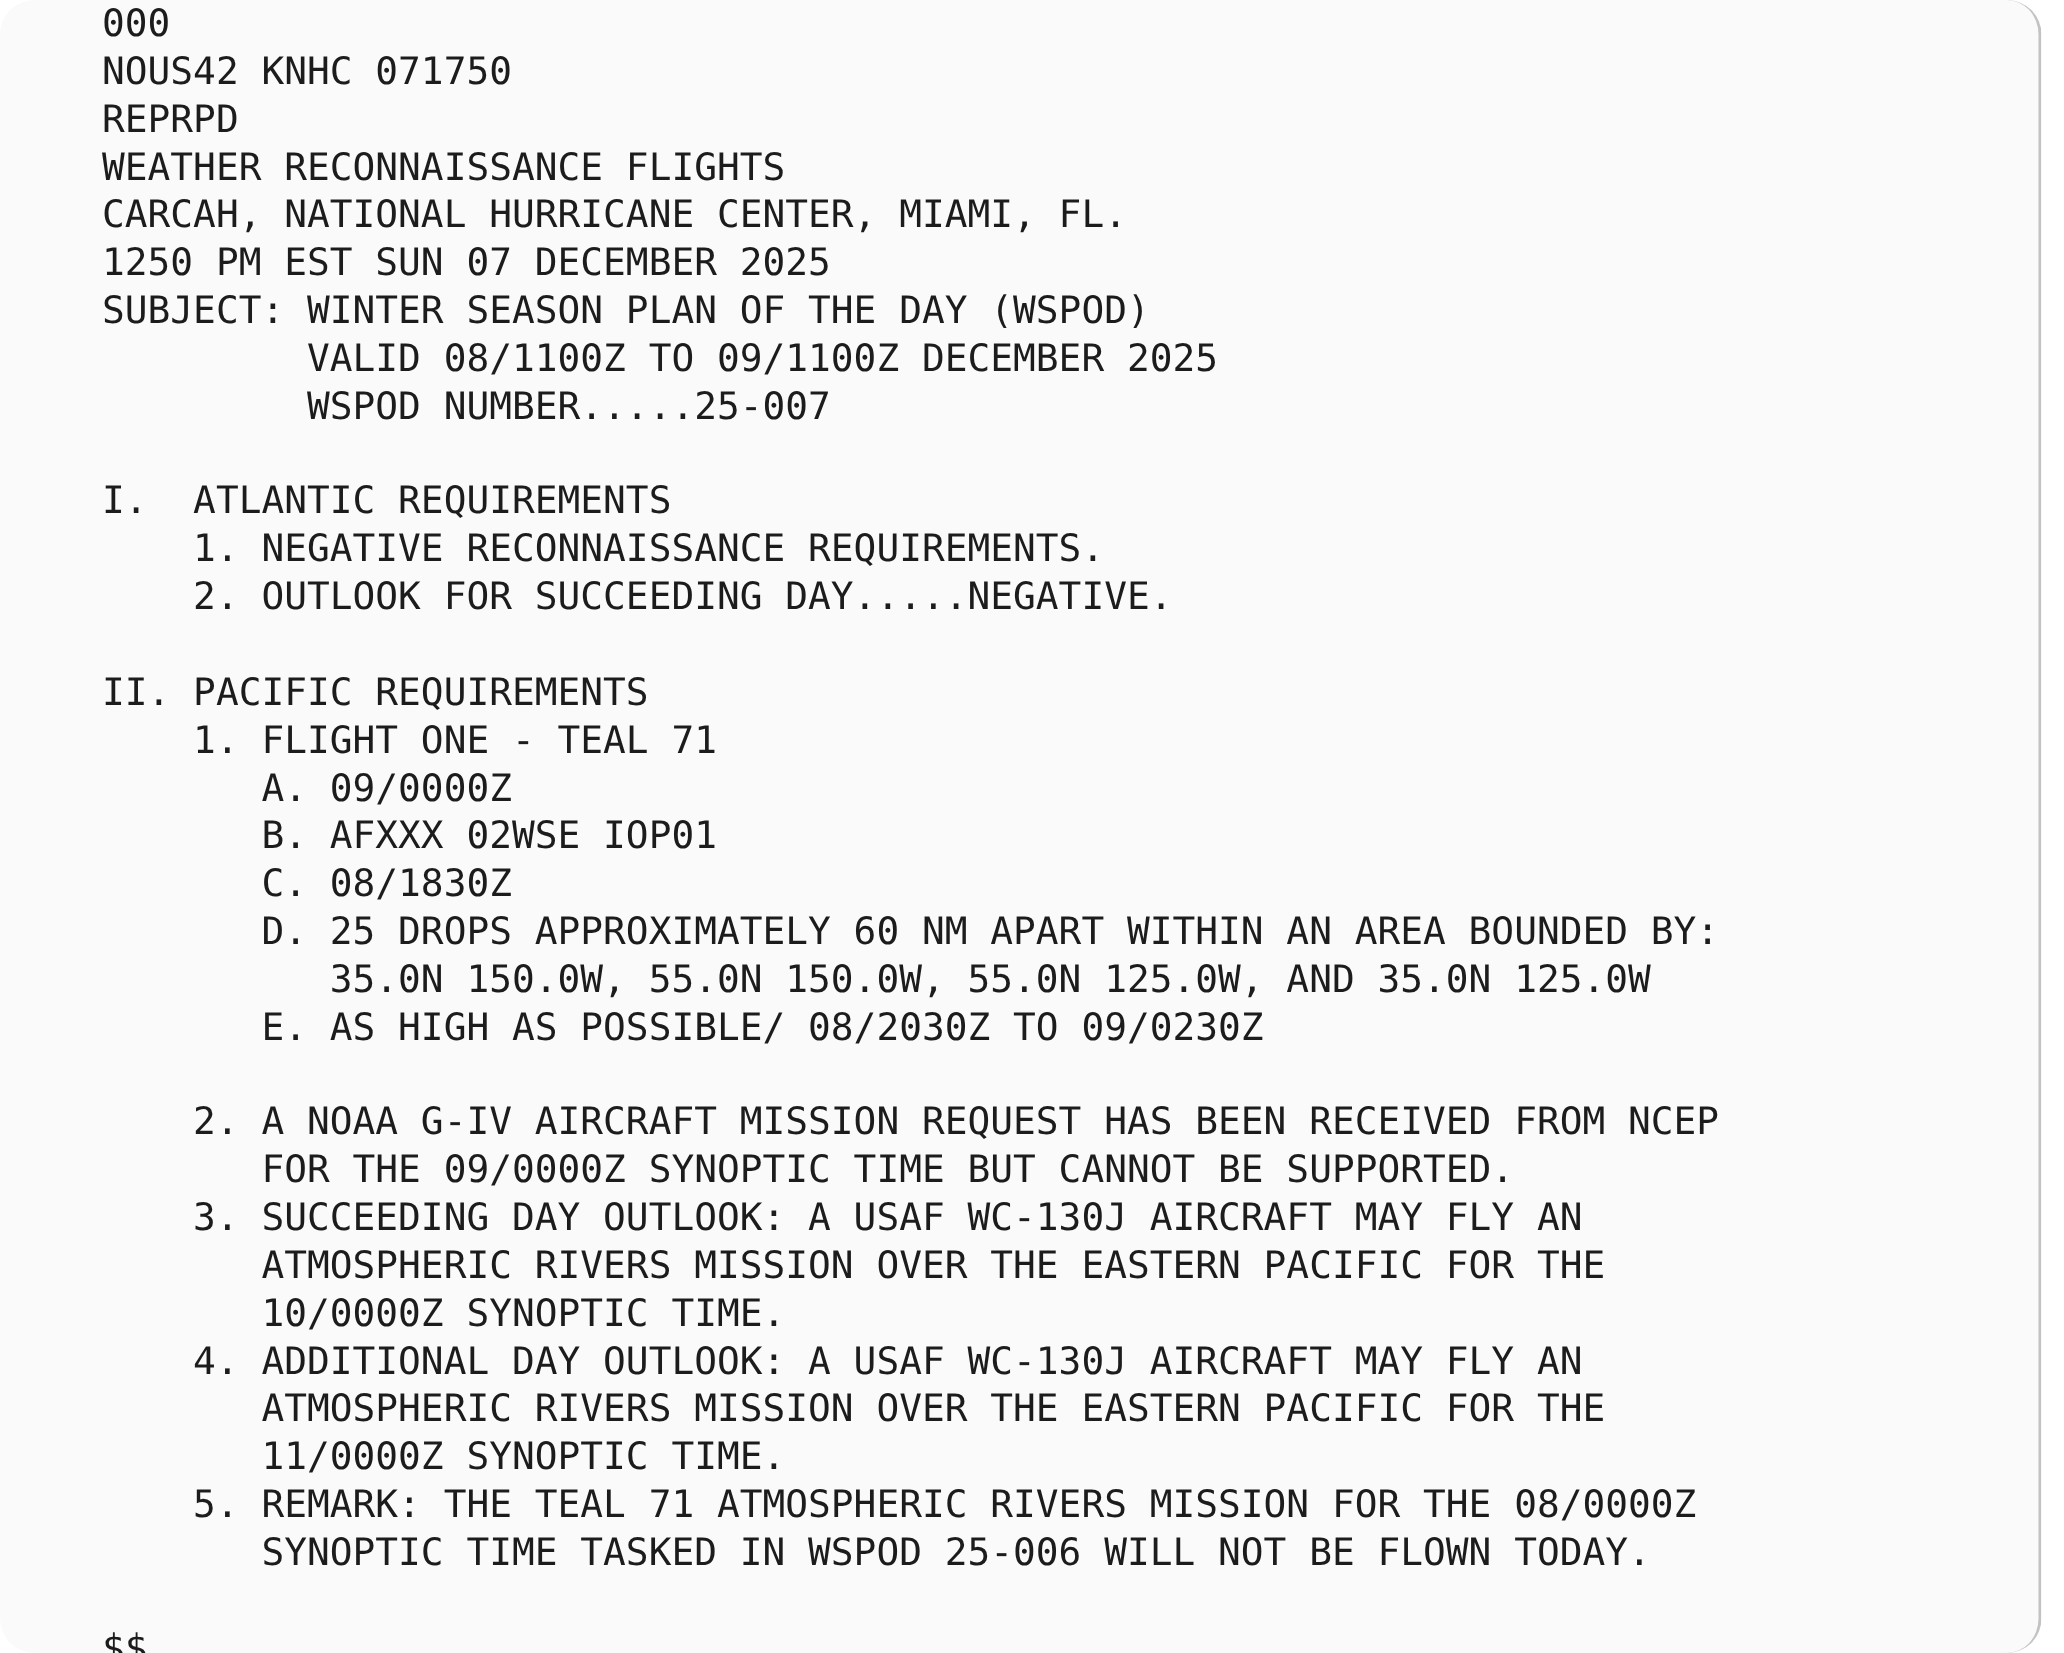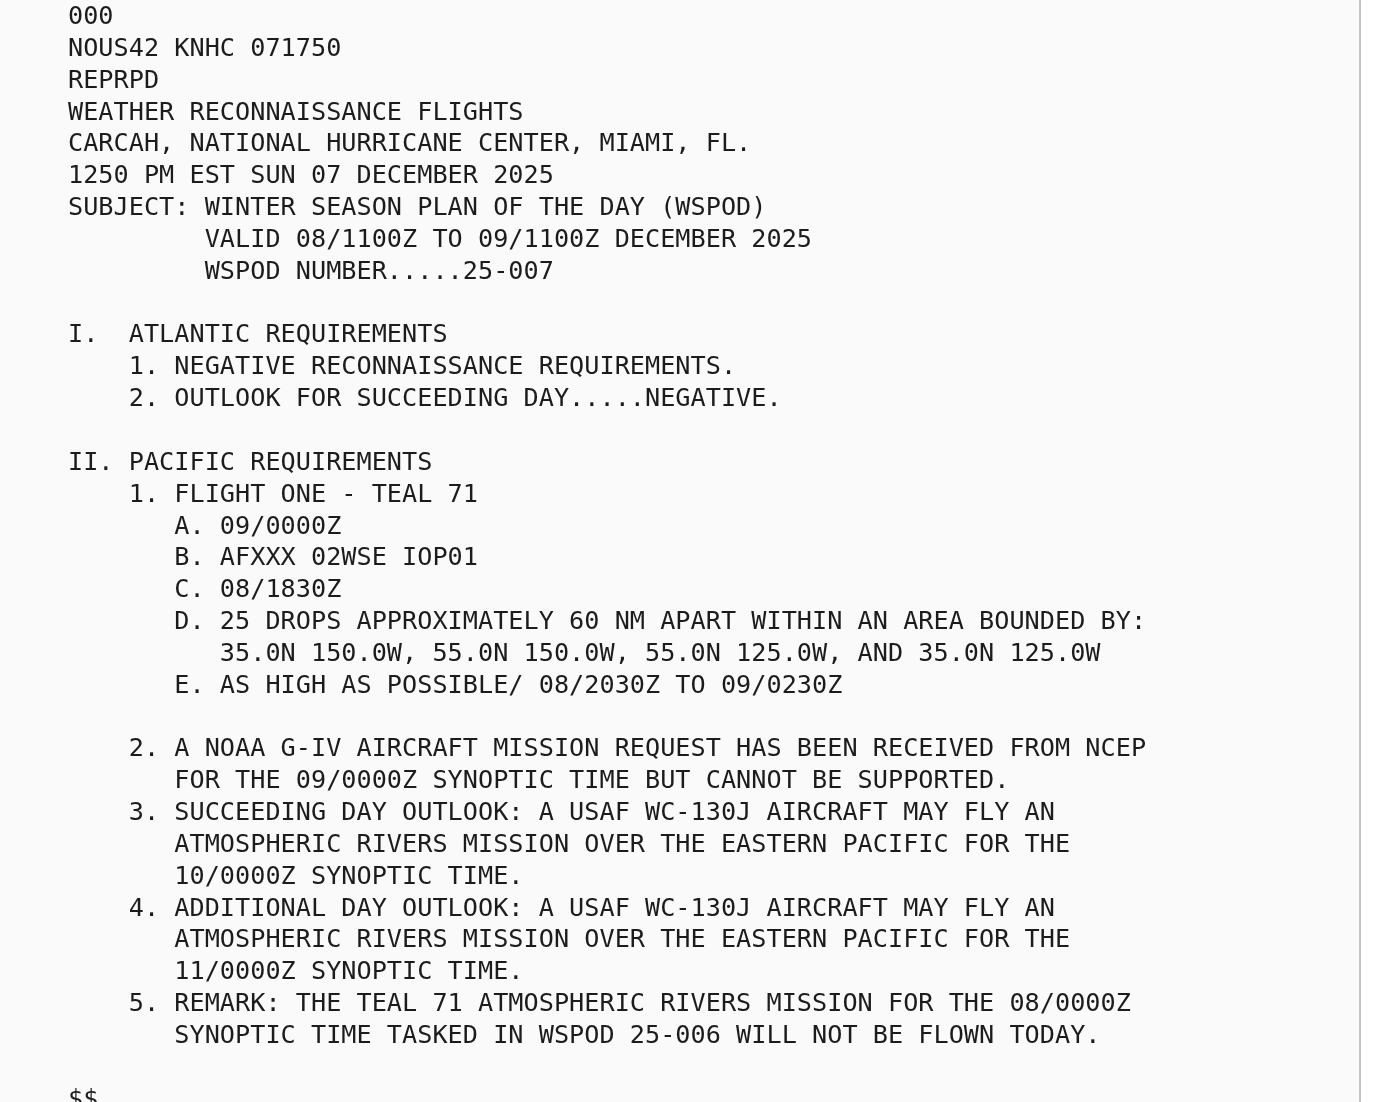--- a/index.html
+++ b/index.html
@@ -50,17 +50,17 @@
     white-space: pre;
     min-height: 31.85px;
   }
   .prod-line.blank {
     height: 31.85px;
   }
 </style>
 </head>
 <body>
 
-<div id="bulletin-viewport" style="background: rgb(250, 250, 250); border-right-color: rgb(195, 195, 195);">
+<div id="bulletin-viewport" style="background: rgb(250, 250, 250); border-right-color: rgb(195, 195, 195); border-radius: 23px;">
 
   <pre id="bulletin-text" style="color: rgb(28, 28, 28);"><span class="prod-line">000</span><span class="prod-line">NOUS42 KNHC 071750</span><span class="prod-line">REPRPD</span><span class="prod-line">WEATHER RECONNAISSANCE FLIGHTS</span><span class="prod-line">CARCAH, NATIONAL HURRICANE CENTER, MIAMI, FL.</span><span class="prod-line">1250 PM EST SUN 07 DECEMBER 2025</span><span class="prod-line">SUBJECT: WINTER SEASON PLAN OF THE DAY (WSPOD)</span><span class="prod-line">         VALID 08/1100Z TO 09/1100Z DECEMBER 2025</span><span class="prod-line">         WSPOD NUMBER.....25-007</span><span class="prod-line blank">&nbsp;</span><span class="prod-line">I.  ATLANTIC REQUIREMENTS</span><span class="prod-line">    1. NEGATIVE RECONNAISSANCE REQUIREMENTS.</span><span class="prod-line">    2. OUTLOOK FOR SUCCEEDING DAY.....NEGATIVE.</span><span class="prod-line blank">&nbsp;</span><span class="prod-line">II. PACIFIC REQUIREMENTS</span><span class="prod-line">    1. FLIGHT ONE - TEAL 71</span><span class="prod-line">       A. 09/0000Z</span><span class="prod-line">       B. AFXXX 02WSE IOP01</span><span class="prod-line">       C. 08/1830Z</span><span class="prod-line">       D. 25 DROPS APPROXIMATELY 60 NM APART WITHIN AN AREA BOUNDED BY:</span><span class="prod-line">          35.0N 150.0W, 55.0N 150.0W, 55.0N 125.0W, AND 35.0N 125.0W</span><span class="prod-line">       E. AS HIGH AS POSSIBLE/ 08/2030Z TO 09/0230Z</span><span class="prod-line blank">&nbsp;</span><span class="prod-line">    2. A NOAA G-IV AIRCRAFT MISSION REQUEST HAS BEEN RECEIVED FROM NCEP</span><span class="prod-line">       FOR THE 09/0000Z SYNOPTIC TIME BUT CANNOT BE SUPPORTED.</span><span class="prod-line">    3. SUCCEEDING DAY OUTLOOK: A USAF WC-130J AIRCRAFT MAY FLY AN</span><span class="prod-line">       ATMOSPHERIC RIVERS MISSION OVER THE EASTERN PACIFIC FOR THE</span><span class="prod-line">       10/0000Z SYNOPTIC TIME.</span><span class="prod-line">    4. ADDITIONAL DAY OUTLOOK: A USAF WC-130J AIRCRAFT MAY FLY AN</span><span class="prod-line">       ATMOSPHERIC RIVERS MISSION OVER THE EASTERN PACIFIC FOR THE</span><span class="prod-line">       11/0000Z SYNOPTIC TIME.</span><span class="prod-line">    5. REMARK: THE TEAL 71 ATMOSPHERIC RIVERS MISSION FOR THE 08/0000Z</span><span class="prod-line">       SYNOPTIC TIME TASKED IN WSPOD 25-006 WILL NOT BE FLOWN TODAY.</span><span class="prod-line blank">&nbsp;</span><span class="prod-line">$$</span></pre>
 
 </div>
 
 </body></html>

